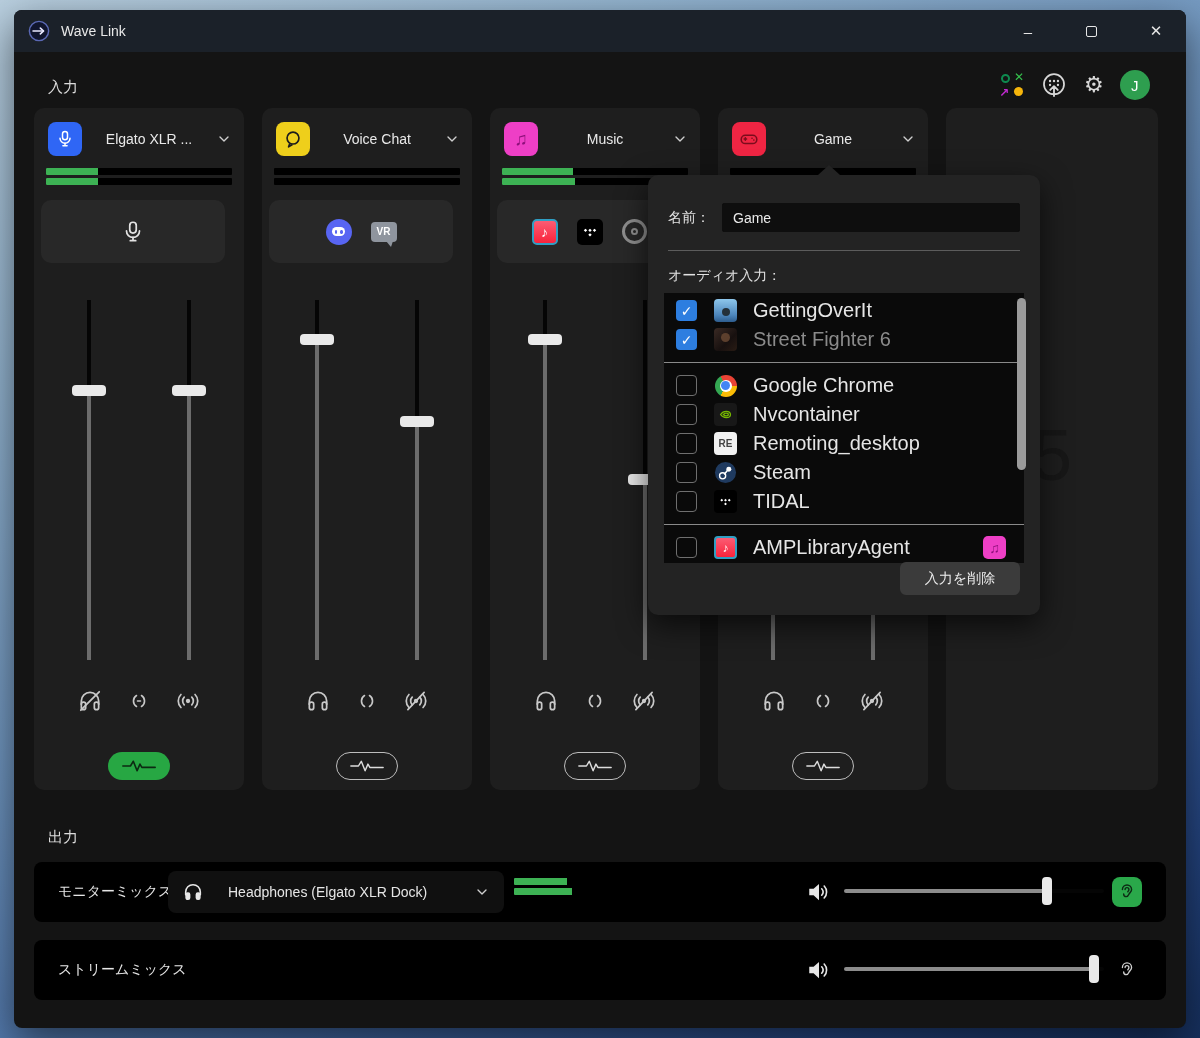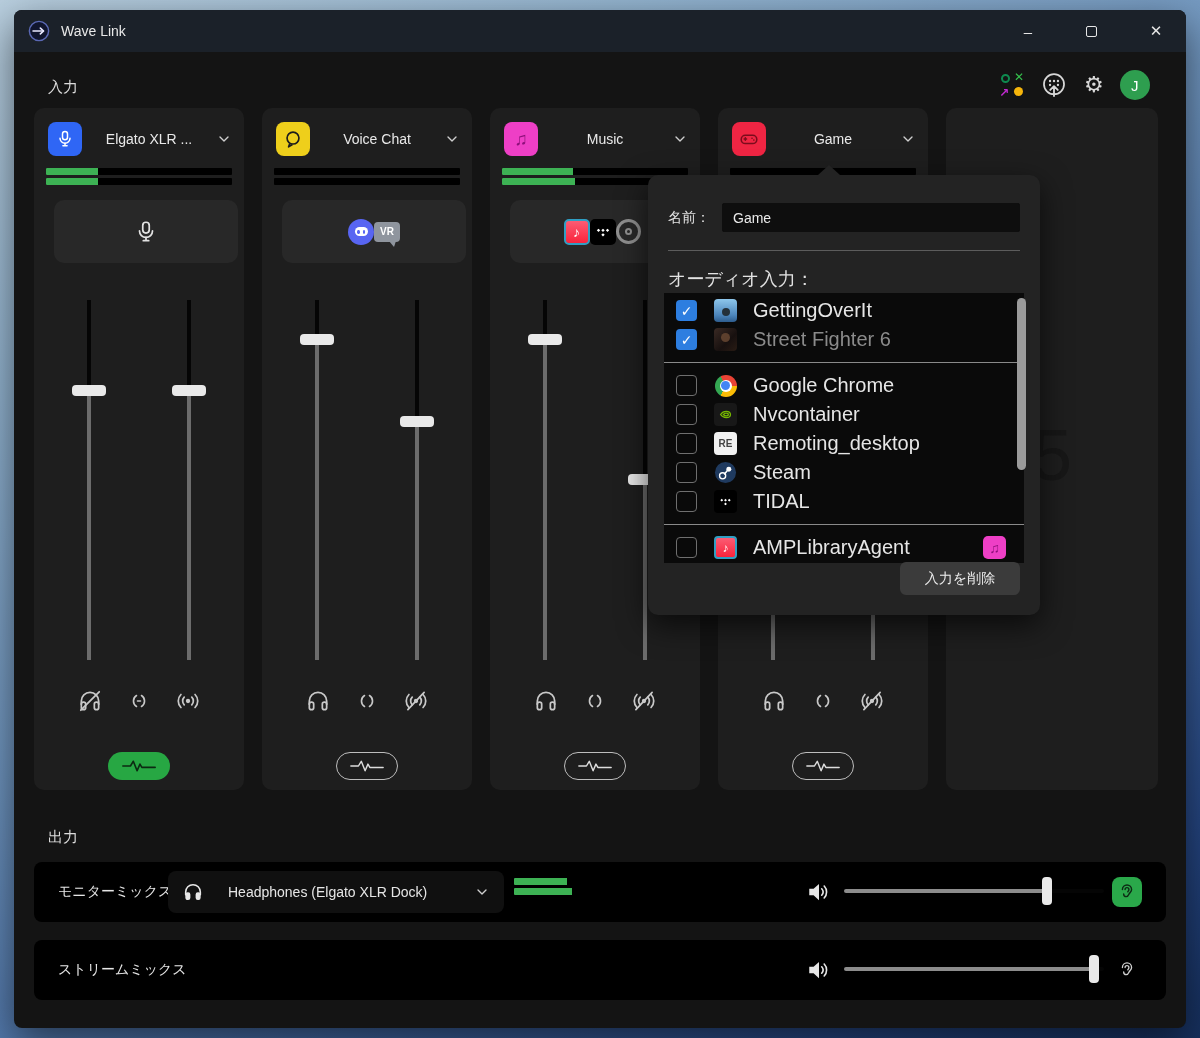--- a/index.html
+++ b/index.html
@@ -19,22 +19,22 @@
   .sec-label { position:absolute; color:#dcdcdc; font-size:15px; }
 
   .strip { position:absolute; top:98px; width:210px; height:682px; background:#1e1e1e; border-radius:10px; }
   .ch-head { position:absolute; left:0; top:13px; width:100%; height:36px; display:flex; align-items:center; }
   .ch-ic { width:34px; height:34px; border-radius:8px; margin-left:14px; display:flex; align-items:center; justify-content:center; flex:none; }
   .ch-name { flex:1; text-align:center; color:#e9e9e9; font-size:14px; white-space:nowrap; overflow:hidden; }
   .chev { margin-right:12px; flex:none; }
   .meter { position:absolute; left:12px; top:60px; width:186px; }
   .mbar { height:7px; background:#000; border-radius:1px; margin-bottom:3px; position:relative; overflow:hidden; }
   .mfill { position:absolute; left:0; top:0; bottom:0; background:#3db254; }
-  .appbox { position:absolute; left:20px; top:92px; width:184px; height:63px; background:#282828; border-radius:10px;
-    display:flex; align-items:center; justify-content:center; gap:0; }
+  .appbox { position:absolute; left:7px; top:92px; width:184px; height:63px; background:#282828; border-radius:10px;
+    display:flex; align-items:center; justify-content:center; gap:19px; }
   .track { position:absolute; top:192px; width:4px; height:360px; }
   .tgrey { position:absolute; left:0; top:0; width:4px; height:100%; background:#6c6c6c; }
   .tblack { position:absolute; left:0; top:0; width:4px; background:#050505; }
   .handle { position:absolute; left:-15px; width:34px; height:11px; background:#e9e9e9; border-radius:4px; }
   .ic-row { position:absolute; left:0; top:578px; width:100%; height:30px; display:flex; align-items:center; justify-content:center; gap:24px; }
   .pill { position:absolute; left:50%; top:644px; transform:translateX(-50%); width:62px; height:28px; border-radius:14px;
     display:flex; align-items:center; justify-content:center; }
   .pill.on { background:#27a743; }
   .pill.off { background:transparent; border:1.5px solid #bdbdbd; }
 
@@ -43,21 +43,21 @@
   
   .popup { position:absolute; left:634px; top:165px; width:392px; height:440px; background:#232323; border-radius:10px;
     box-shadow:0 10px 30px rgba(0,0,0,.65); z-index:10; }
   .popup::before { content:""; position:absolute; left:170px; top:-10px; border-left:11px solid transparent;
     border-right:11px solid transparent; border-bottom:10px solid #232323; }
   .pp-row1 { position:absolute; left:20px; top:28px; width:352px; display:flex; align-items:center; }
   .pp-lab { color:#e2e2e2; font-size:14px; }
   .pp-input { margin-left:12px; flex:1; height:29px; background:#0e0e0e; border:1px solid #0e0e0e; color:#eaeaea;
     font-size:14px; padding:0 10px; font-family:inherit; border-radius:2px; }
   .pp-div { position:absolute; left:20px; top:75px; width:352px; height:1px; background:#5c5c5c; }
-  .pp-ail { position:absolute; left:20px; top:92px; color:#e2e2e2; font-size:18px; }
+  .pp-ail { position:absolute; left:20px; top:92px; color:#e2e2e2; font-size:14px; }
   .pp-list { position:absolute; left:16px; top:118px; width:360px; height:270px; background:#0a0a0a; overflow:hidden; }
   .lrow { height:29px; display:flex; align-items:center; padding-left:12px; position:relative; }
   .cb { width:21px; height:21px; border-radius:4px; flex:none; display:flex; align-items:center; justify-content:center; }
   .cb.on { background:#2d7ee0; color:#fff; font-size:14px; font-weight:bold; }
   .cb.off { border:1.5px solid #6f6f6f; background:transparent; }
   .ai { width:23px; height:23px; border-radius:4px; margin-left:17px; flex:none; position:relative;
     display:flex; align-items:center; justify-content:center; overflow:hidden; }
   .lbl { margin-left:16px; color:#e6e6e6; font-size:20px; white-space:nowrap; }
   .lbl.dim { color:#8b8b8b; }
   .ldiv { height:1px; background:#8a8a8a; margin:8px 0; }

